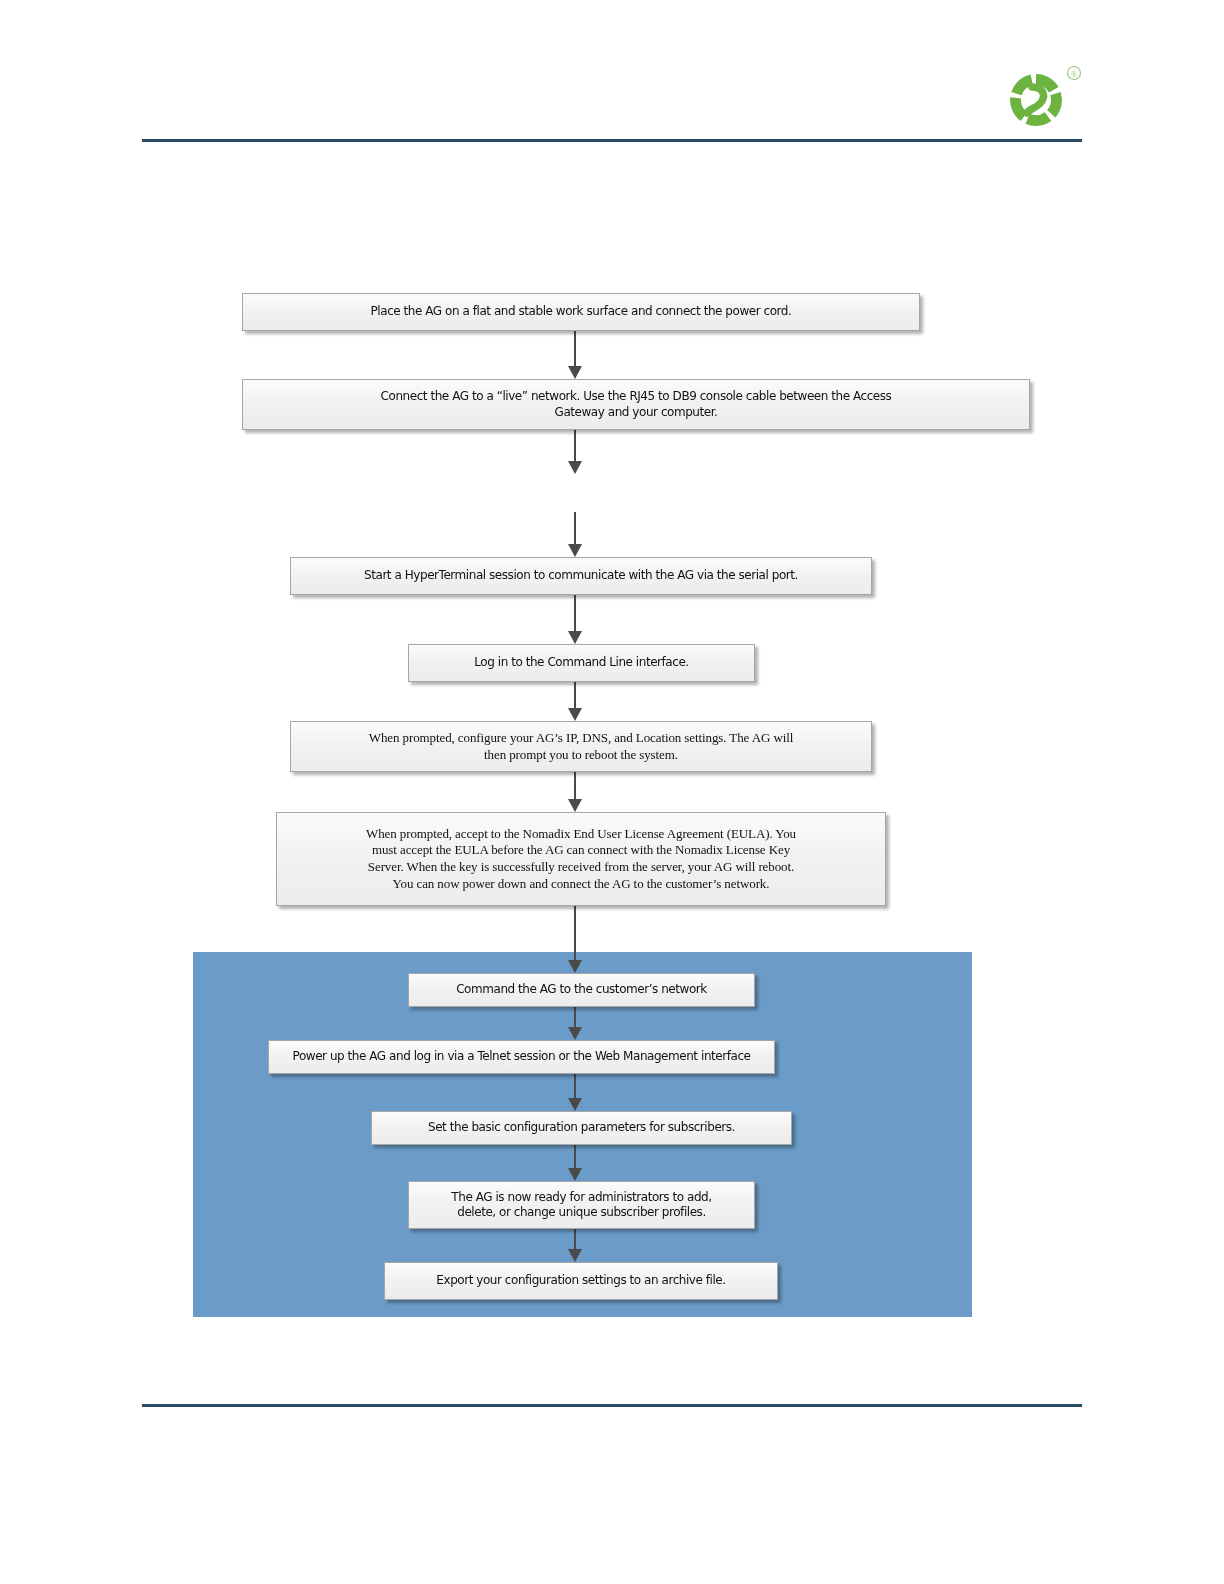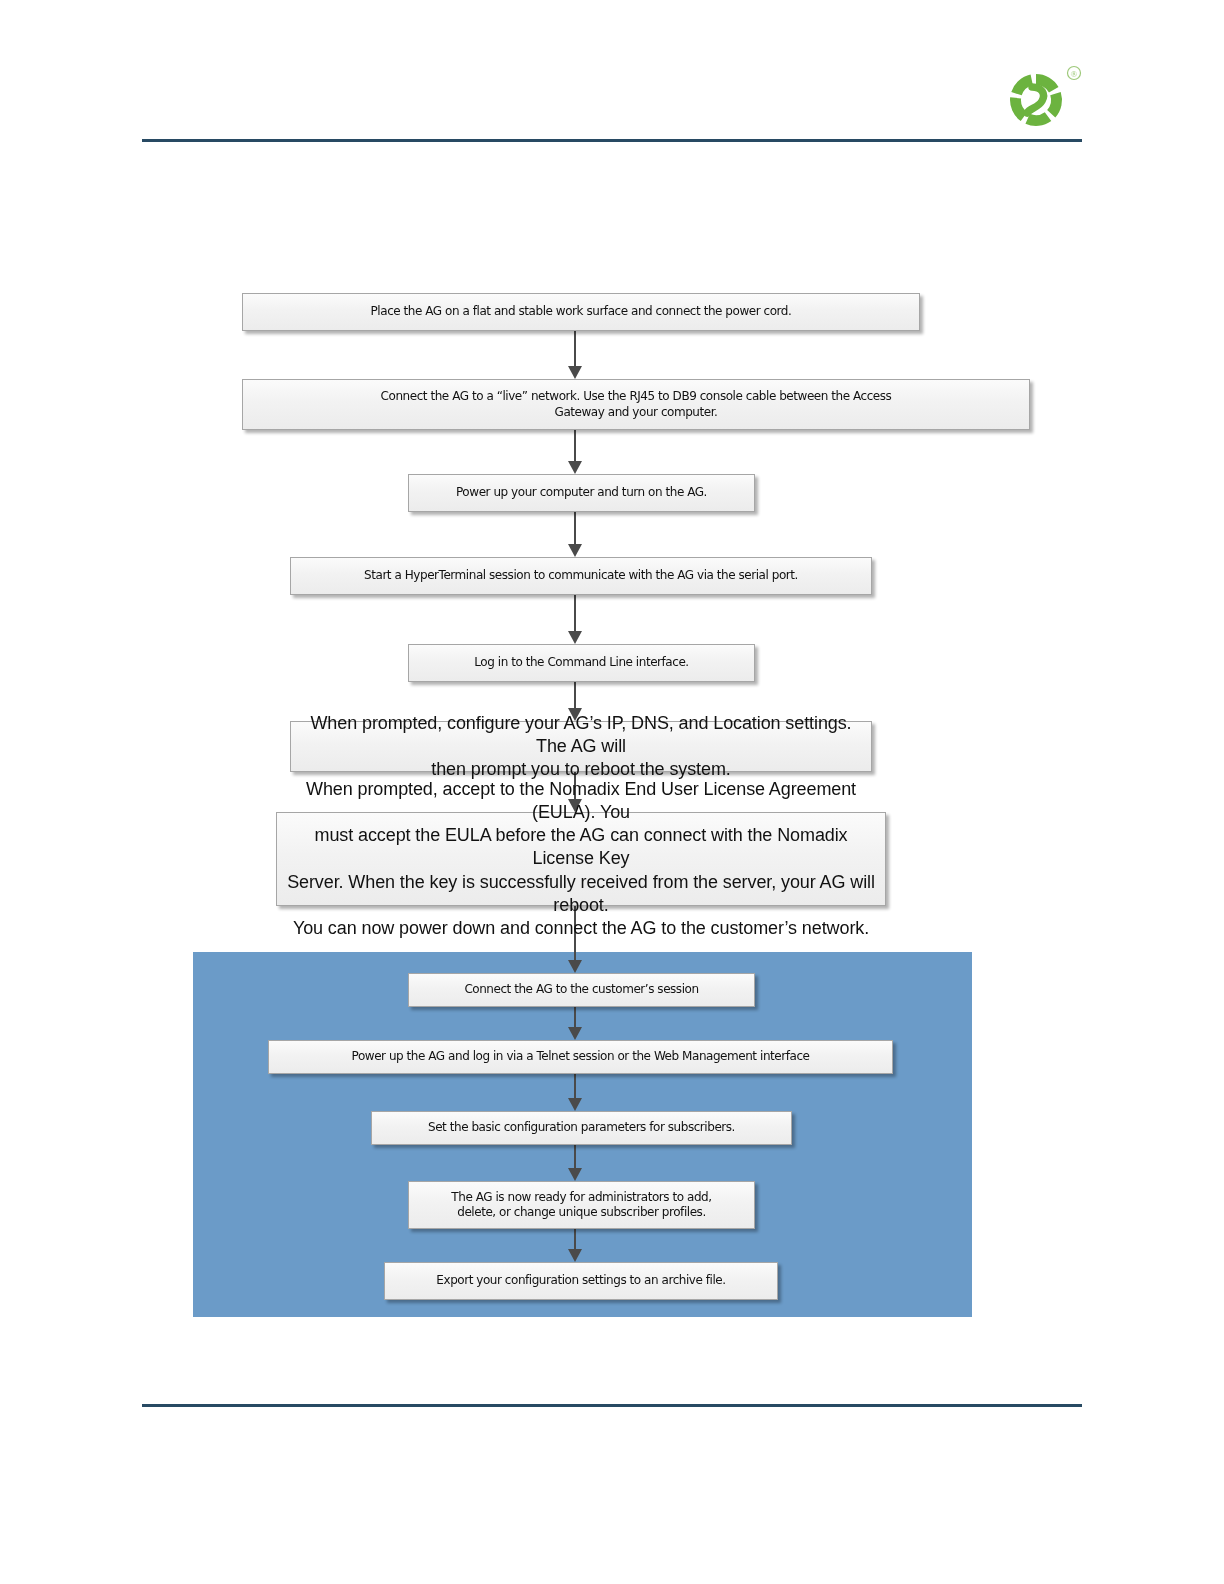--- a/index.html
+++ b/index.html
@@ -69,22 +69,22 @@
     white-space: pre-line;
   }
   
   .node.f-narrow {
     font-family: "DejaVu Sans", sans-serif;
     font-size: 12px;
     letter-spacing: -0.45px;
   }
   
   .node.f-arial {
-    font-family: Liberation Sans, sans-serif;
-    font-size: 18px;
+    font-family: Liberation Serif, serif;
+    font-size: 13px;
     letter-spacing: -0.1px;
   }
 
   
   .conn {
     position: absolute;
     width: 14px;
     display: flex;
     flex-direction: column;
     align-items: center;
@@ -172,28 +172,27 @@
       <div class="head"></div>
     </div>
   <div class="conn" style="left: 568px; top: 1229px; height: 33px;">
       <div class="stem"></div>
       <div class="head"></div>
     </div>
 
   <div class="node f-narrow" style="left: 242px; top: 293px; width: 678px; height: 38px;">Place the AG on a flat and stable work surface and connect the power cord.</div>
   <div class="node f-narrow" style="left: 242px; top: 379px; width: 788px; height: 51px;">Connect the AG to a “live” network. Use the RJ45 to DB9 console cable between the Access
 Gateway and your computer.</div>
-  <div class="node f-narrow" style="left: 408px; top: 474px; width: 347px; height: 38px;">Power up your computer and turn on the AG.</div>
   <div class="node f-narrow" style="left: 290px; top: 557px; width: 582px; height: 38px;">Start a HyperTerminal session to communicate with the AG via the serial port.</div>
   <div class="node f-narrow" style="left: 408px; top: 644px; width: 347px; height: 38px;">Log in to the Command Line interface.</div>
   <div class="node f-arial" style="left: 290px; top: 721px; width: 582px; height: 51px;">When prompted, configure your AG’s IP, DNS, and Location settings. The AG will
 then prompt you to reboot the system.</div>
   <div class="node f-arial" style="left: 276px; top: 812px; width: 610px; height: 94px;">When prompted, accept to the Nomadix End User License Agreement (EULA). You
 must accept the EULA before the AG can connect with the Nomadix License Key
 Server. When the key is successfully received from the server, your AG will reboot.
 You can now power down and connect the AG to the customer’s network.</div>
-  <div class="node f-narrow" style="left: 408px; top: 973px; width: 347px; height: 34px;">Connect the AG to the customer’s session</div>
-  <div class="node f-narrow" style="left: 268px; top: 1040px; width: 625px; height: 34px;">Power up the AG and log in via a Telnet session or the Web Management interface</div>
+  <div class="node f-narrow" style="left: 408px; top: 973px; width: 347px; height: 34px;">Command the AG to the customer’s network</div>
+  <div class="node f-narrow" style="left: 268px; top: 1040px; width: 507px; height: 34px;">Power up the AG and log in via a Telnet session or the Web Management interface</div>
   <div class="node f-narrow" style="left: 371px; top: 1111px; width: 421px; height: 34px;">Set the basic configuration parameters for subscribers.</div>
   <div class="node f-narrow" style="left: 408px; top: 1181px; width: 347px; height: 48px;">The AG is now ready for administrators to add,
 delete, or change unique subscriber profiles.</div>
   <div class="node f-narrow" style="left: 384px; top: 1262px; width: 394px; height: 38px;">Export your configuration settings to an archive file.</div>
 </div>
 
 </body></html>

